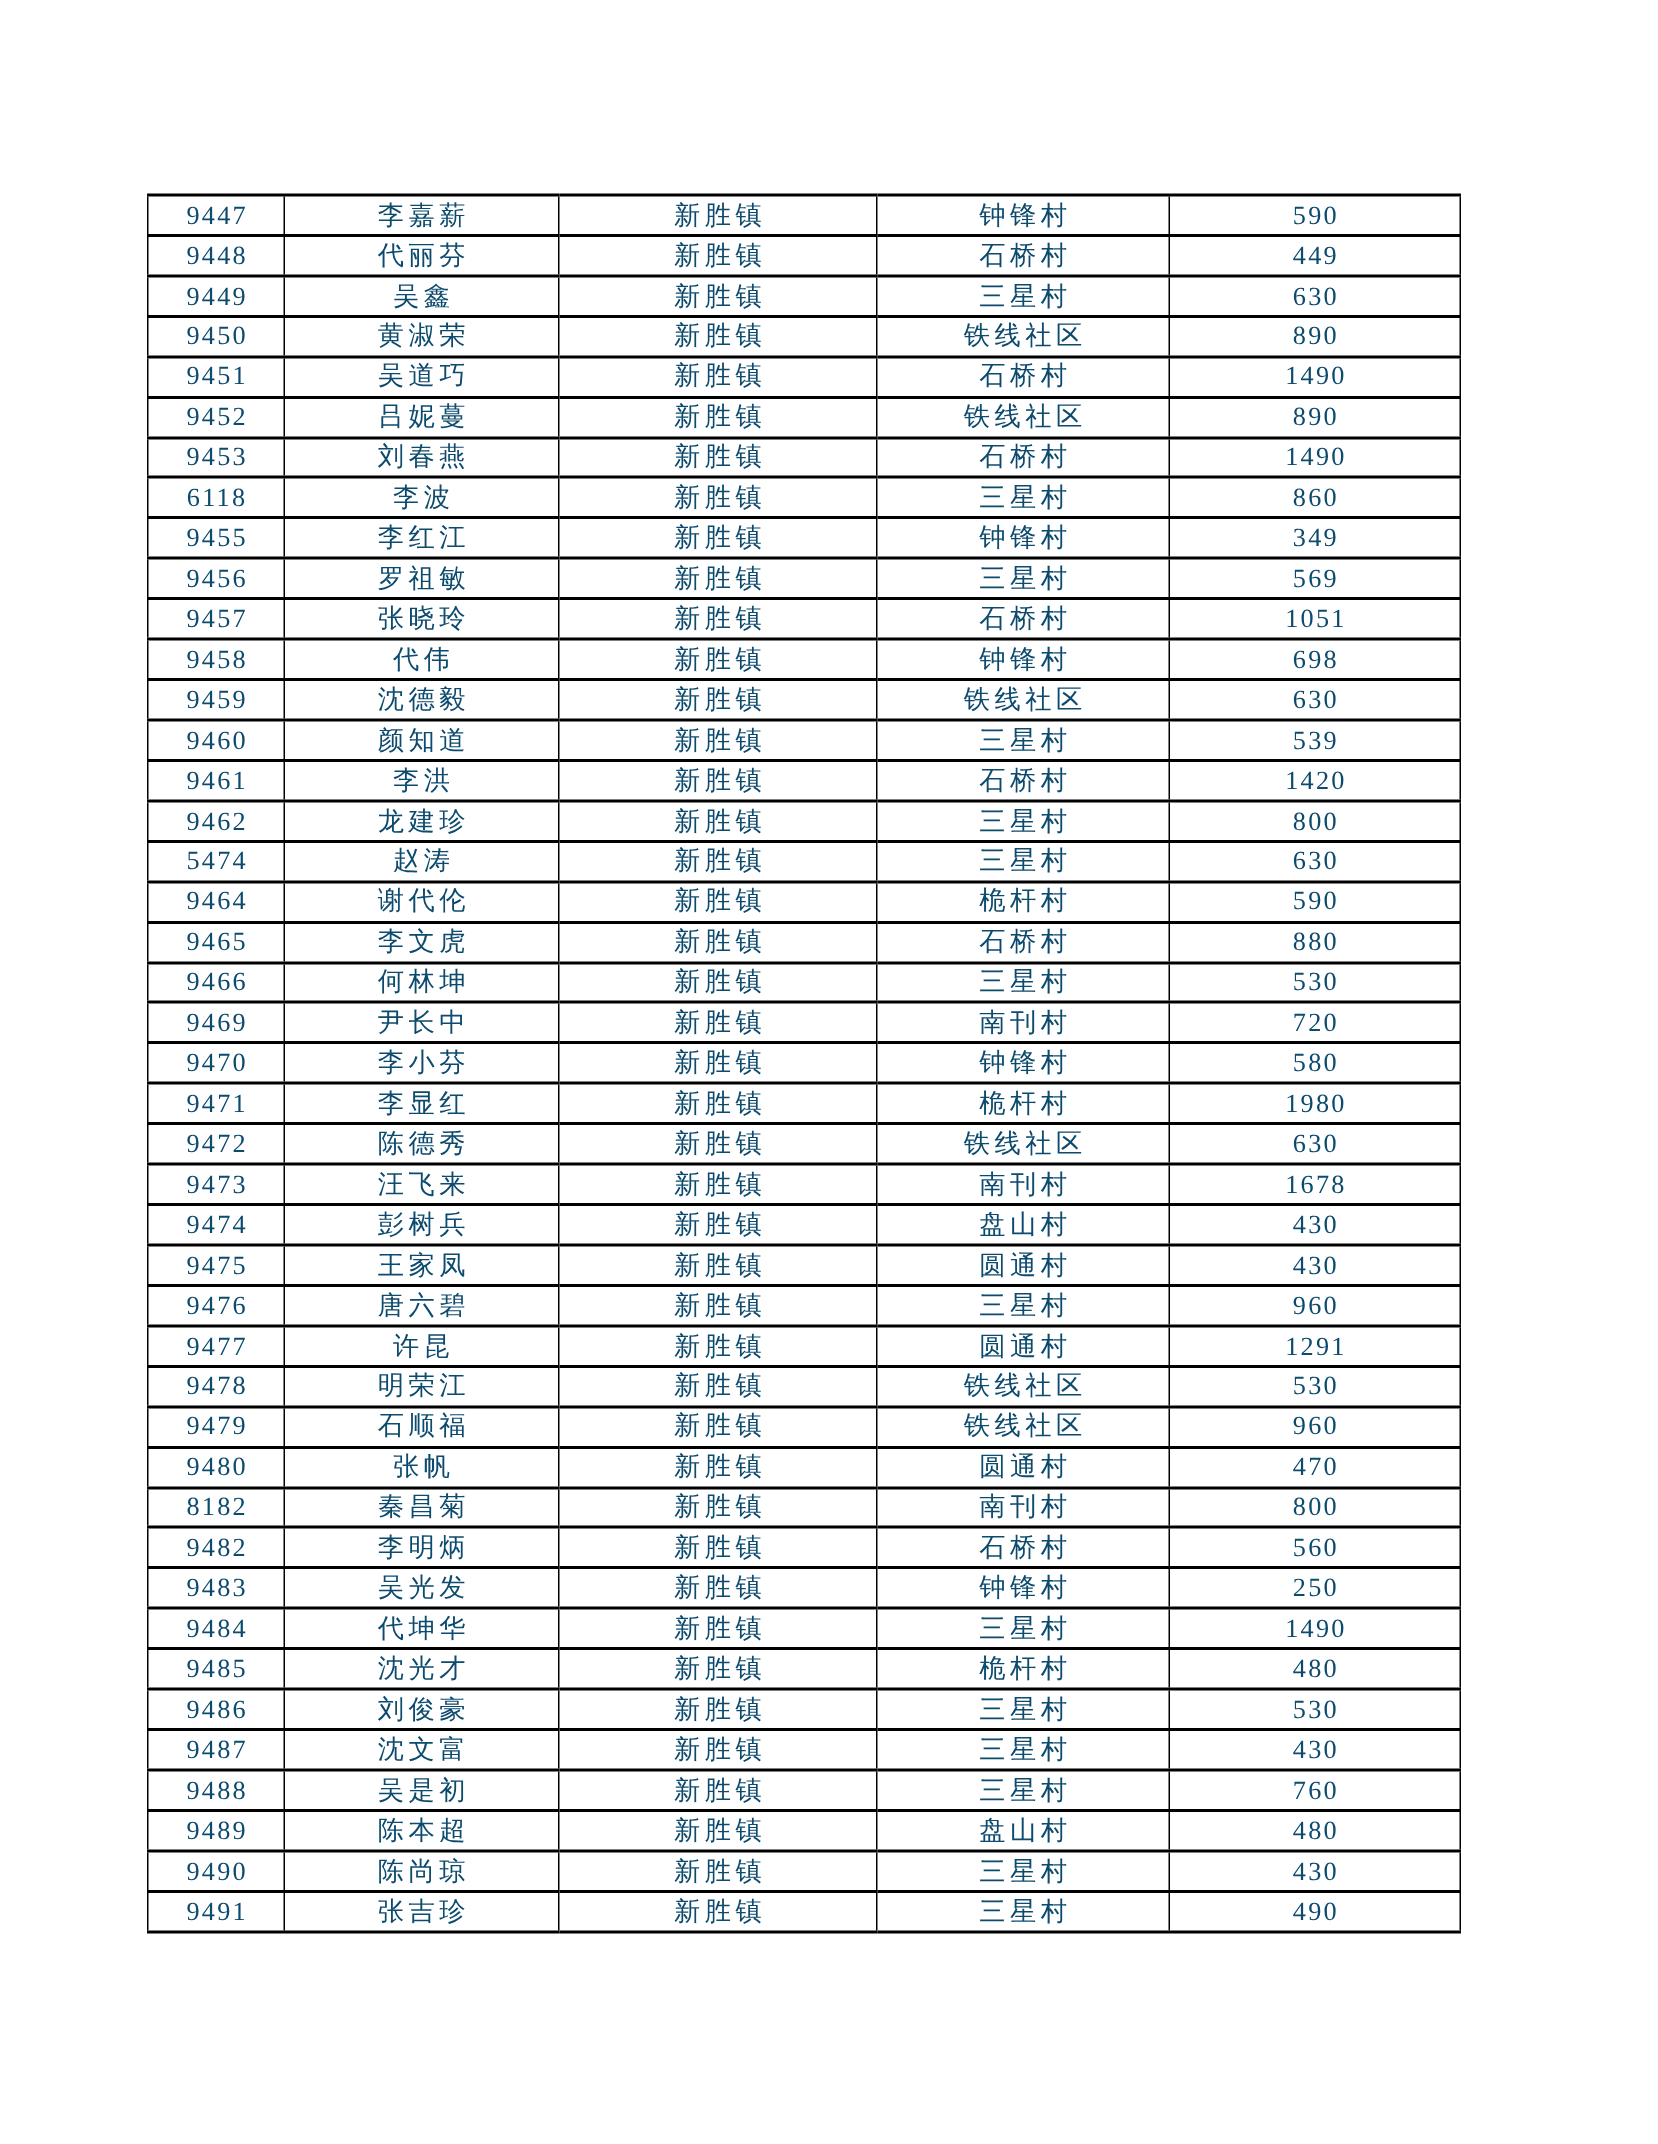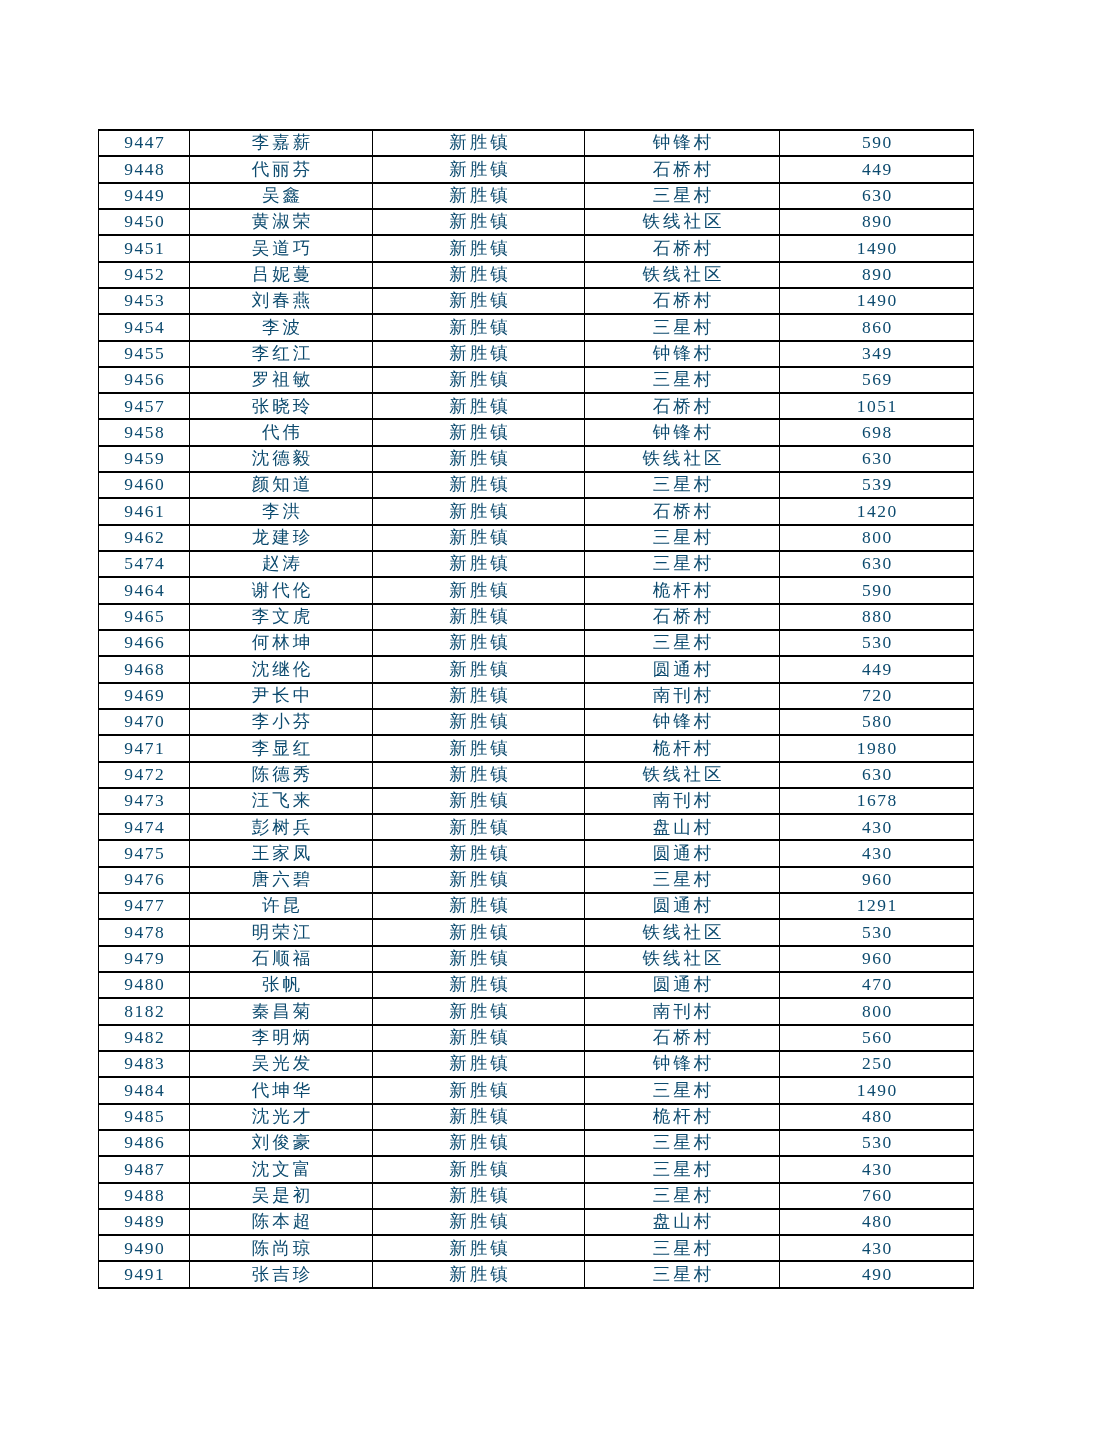--- a/index.html
+++ b/index.html
@@ -103,21 +103,21 @@
     <td class="num">890</td>
   </tr>
         <tr>
     <td class="num">9453</td>
     <td class="cjk">刘春燕</td>
     <td class="cjk">新胜镇</td>
     <td class="cjk">石桥村</td>
     <td class="num">1490</td>
   </tr>
         <tr>
-    <td class="num">9454</td>
+    <td class="num">6118</td>
     <td class="cjk">李波</td>
     <td class="cjk">新胜镇</td>
     <td class="cjk">三星村</td>
     <td class="num">860</td>
   </tr>
         <tr>
     <td class="num">9455</td>
     <td class="cjk">李红江</td>
     <td class="cjk">新胜镇</td>
     <td class="cjk">钟锋村</td>
@@ -192,27 +192,20 @@
     <td class="cjk">新胜镇</td>
     <td class="cjk">石桥村</td>
     <td class="num">880</td>
   </tr>
         <tr>
     <td class="num">9466</td>
     <td class="cjk">何林坤</td>
     <td class="cjk">新胜镇</td>
     <td class="cjk">三星村</td>
     <td class="num">530</td>
-  </tr>
-        <tr>
-    <td class="num">9468</td>
-    <td class="cjk">沈继伦</td>
-    <td class="cjk">新胜镇</td>
-    <td class="cjk">圆通村</td>
-    <td class="num">449</td>
   </tr>
         <tr>
     <td class="num">9469</td>
     <td class="cjk">尹长中</td>
     <td class="cjk">新胜镇</td>
     <td class="cjk">南刊村</td>
     <td class="num">720</td>
   </tr>
         <tr>
     <td class="num">9470</td>

